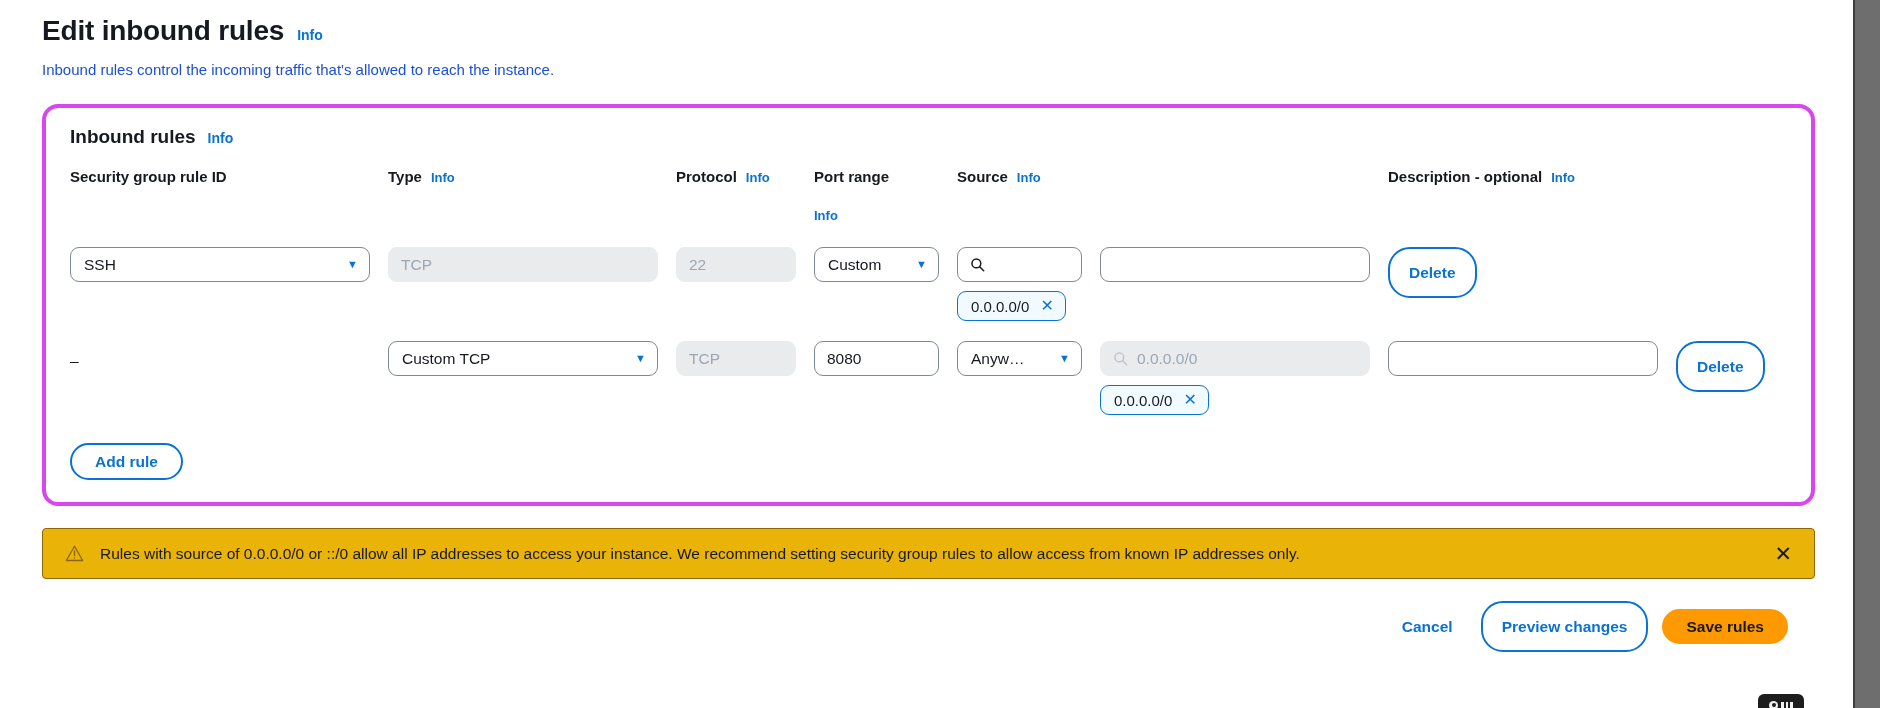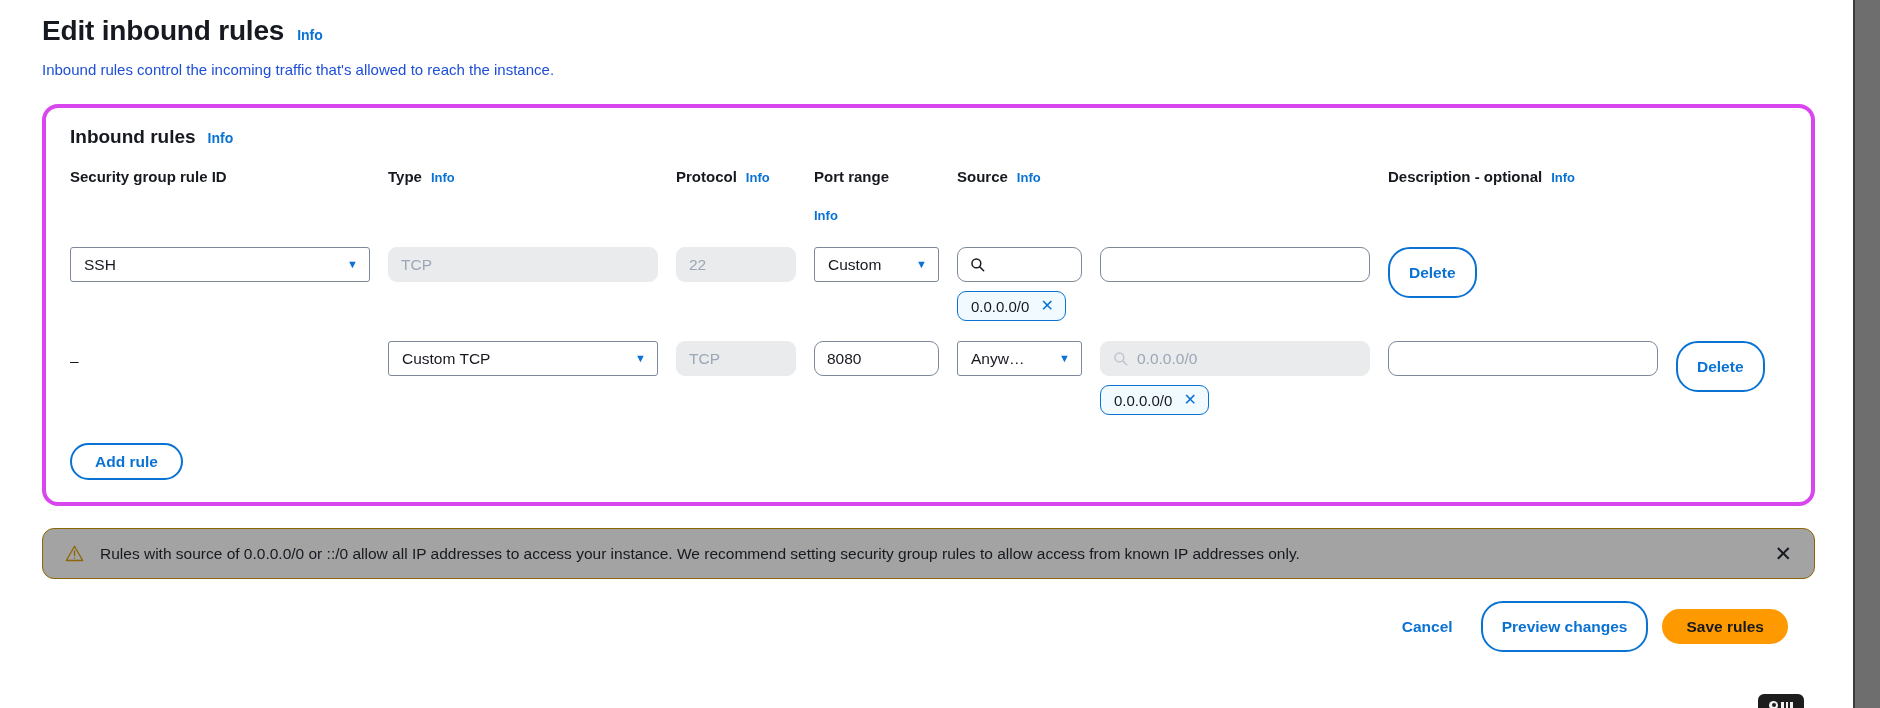--- a/index.html
+++ b/index.html
@@ -145,21 +145,21 @@
     padding-top: 11px;
     white-space: nowrap;
   }
 
   
   .field-wrap { display: flex; flex-direction: column; gap: 9px; }
 
   .select {
     height: 35px;
     border: 1px solid #7d8998;
-    border-radius: 3px;
+    border-radius: 9px;
     background: #ffffff;
     display: flex;
     align-items: center;
     justify-content: space-between;
     padding: 0 11px 0 13px;
     font-size: 15.5px;
     color: #16191f;
     cursor: pointer;
     overflow: hidden;
     white-space: nowrap;
@@ -264,22 +264,22 @@
   .add-rule-wrap { margin-top: 28px; }
   .btn-add {
     height: 37px;
     padding: 0 23px;
   }
 
   
   .alert {
     margin: 22px 40px 0 40px;
     border: 1px solid #8d6605;
-    border-radius: 12px;
-    background: #a3a3a3;
+    border-radius: 4px;
+    background: #eab308;
     display: flex;
     align-items: center;
     padding: 14px 20px 14px 22px;
     gap: 16px;
   }
   .alert .warn-ico { flex: none; width: 19px; height: 19px; display:block; }
   .alert .alert-text {
     flex: 1;
     font-size: 15.5px;
     line-height: 21px;

